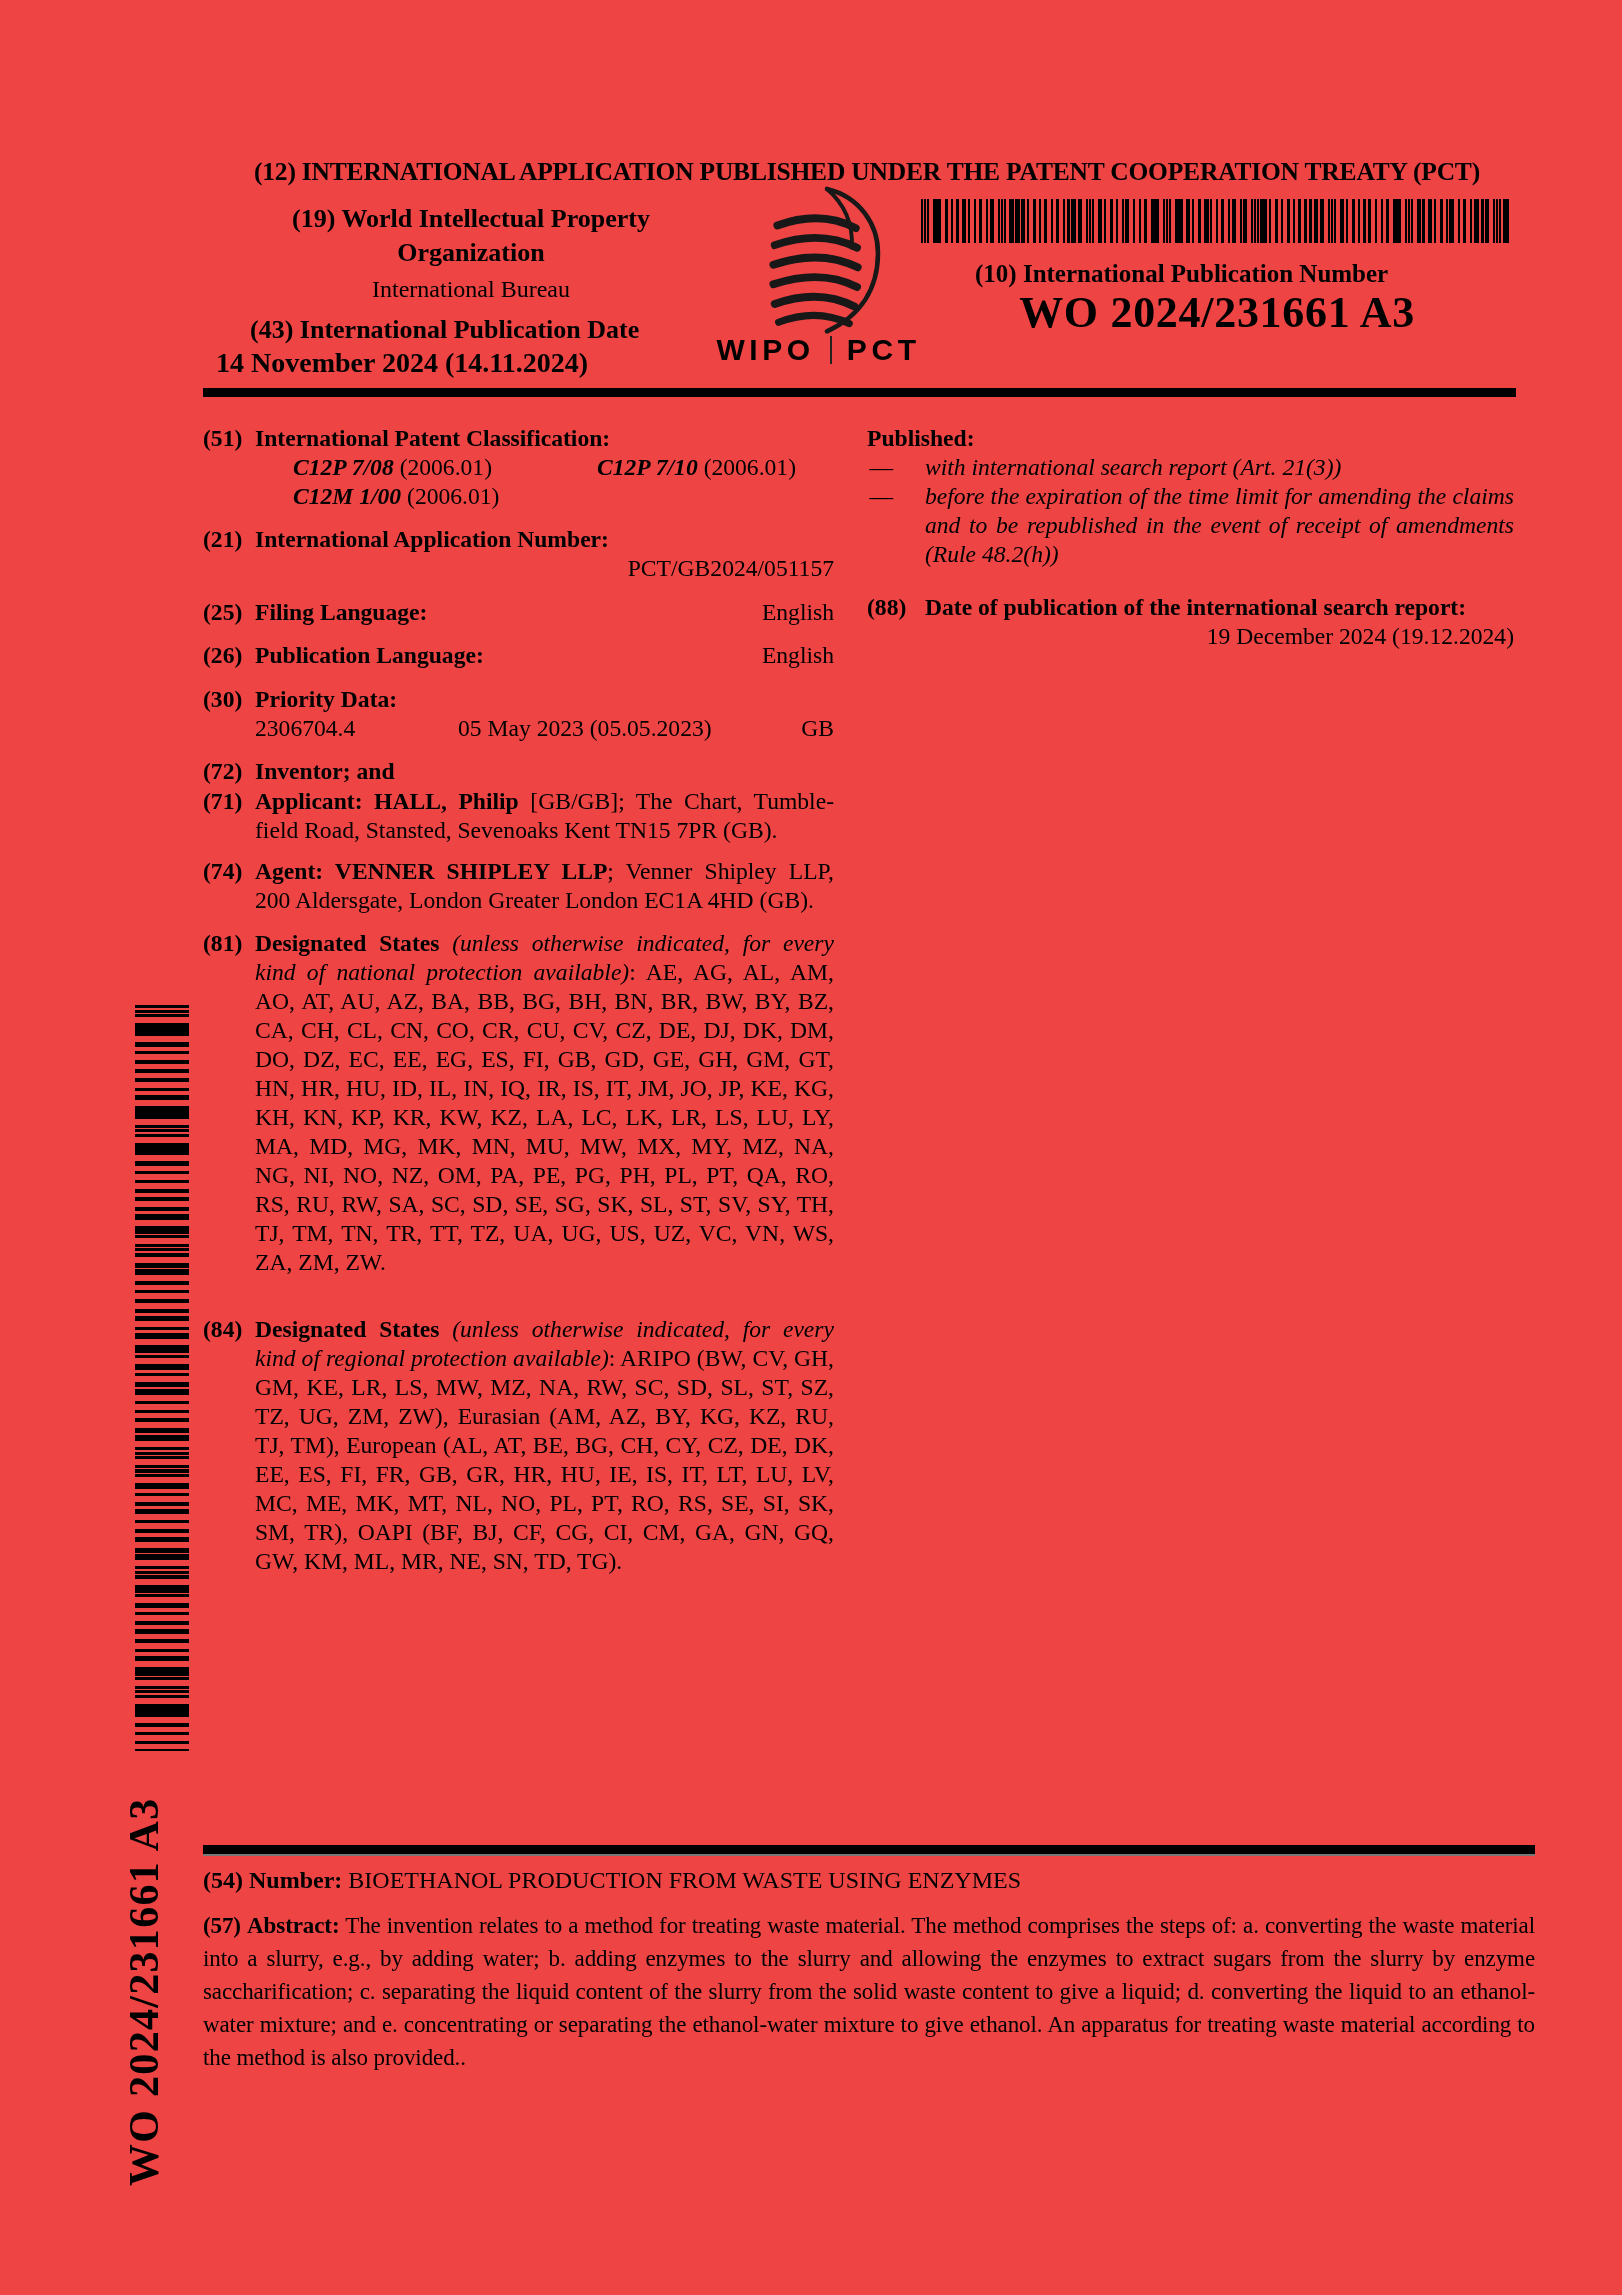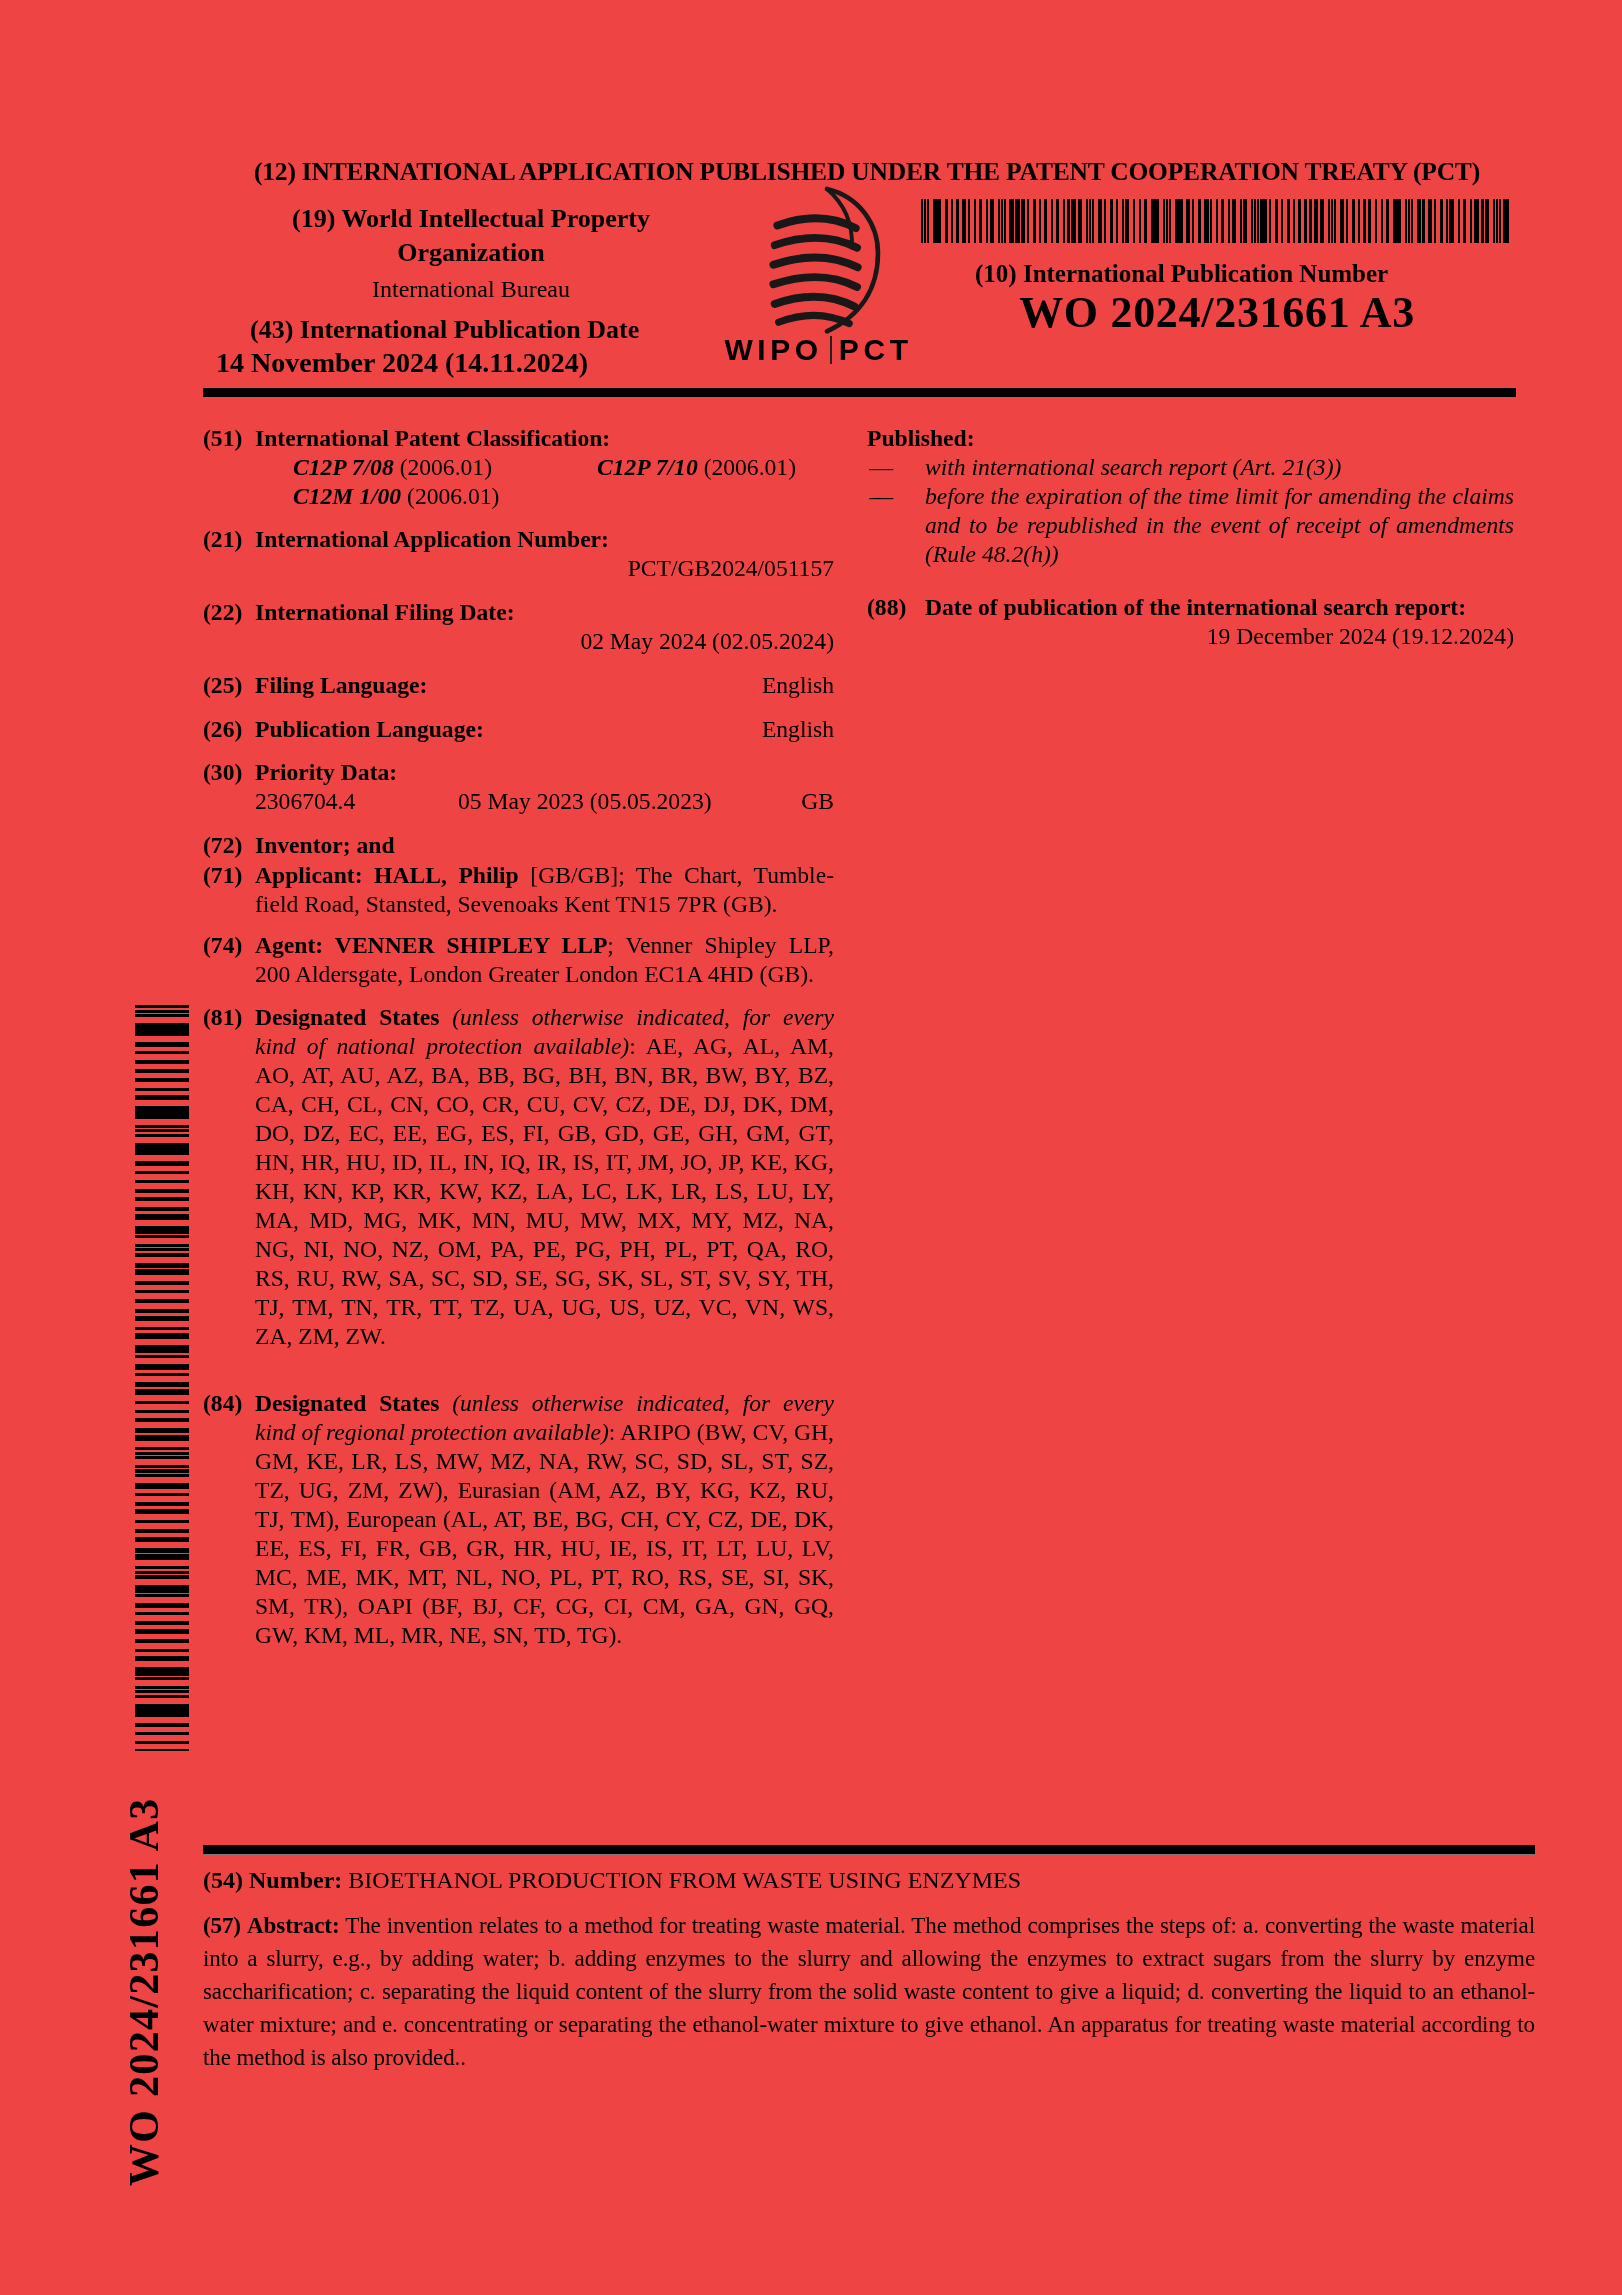--- a/index.html
+++ b/index.html
@@ -21,21 +21,21 @@
   .org-block{position:absolute;left:242px;top:202px;width:458px;text-align:center;}
   .org-block .org1{font-weight:bold;font-size:26px;line-height:34px;}
   .org-block .org2{font-weight:bold;font-size:26px;line-height:34px;}
   .org-block .org3{font-size:24px;line-height:38px;}
   .pubdate-block{position:absolute;left:216px;top:313px;width:458px;}
   .pubdate-block .pd-label{font-weight:bold;font-size:26px;line-height:33px;margin-left:34px;}
   .pubdate-block .pd-value{font-weight:bold;font-size:28px;line-height:34px;}
 
   .logo{position:absolute;left:694px;top:185px;width:249px;text-align:center;}
   .logo svg{display:block;margin:0 auto;}
-  .logo-text{display:flex;align-items:center;justify-content:center;gap:7px;
+  .logo-text{display:flex;align-items:center;justify-content:center;gap:15px;
              font-family:"Liberation Sans","DejaVu Sans",sans-serif;
              font-weight:bold;font-size:30px;letter-spacing:4.6px;margin-top:1.3px;}
   .logo-div{display:inline-block;width:2px;height:27.5px;background:#222;}
 
   .barcode-top{position:absolute;left:921px;top:199px;width:590px;height:44px;
     background-image:
       repeating-linear-gradient(90deg,#000 0 2px,transparent 2px 5.9px),
       repeating-linear-gradient(90deg,transparent 0 3.3px,#000 3.3px 5.2px,transparent 5.2px 11px),
       repeating-linear-gradient(90deg,transparent 0 15px,#000 15px 17.7px,transparent 17.7px 27px);
   }
@@ -154,25 +154,20 @@
         <span class="c-first"><span class="bi">C12M 1/00</span> <span>(2006.01)</span></span>
       </div>
     </div>
 
     <div class="field mb1">
       <span class="fnum">(21)</span>
       <div class="lbl">International Application Number:</div>
       <div class="val-line">PCT/GB2024/051157</div>
     </div>
 
-    <div class="field mb2">
-      <span class="fnum">(22)</span>
-      <div class="lbl">International Filing Date:</div>
-      <div class="val-line">02 May 2024 (02.05.2024)</div>
-    </div>
 
     <div class="field mb1">
       <span class="fnum">(25)</span>
       <div class="kv">
           <span class="lbl">Filing Language:</span>
           <span>English</span>
         </div>
     </div>
 
     <div class="field mb1">

